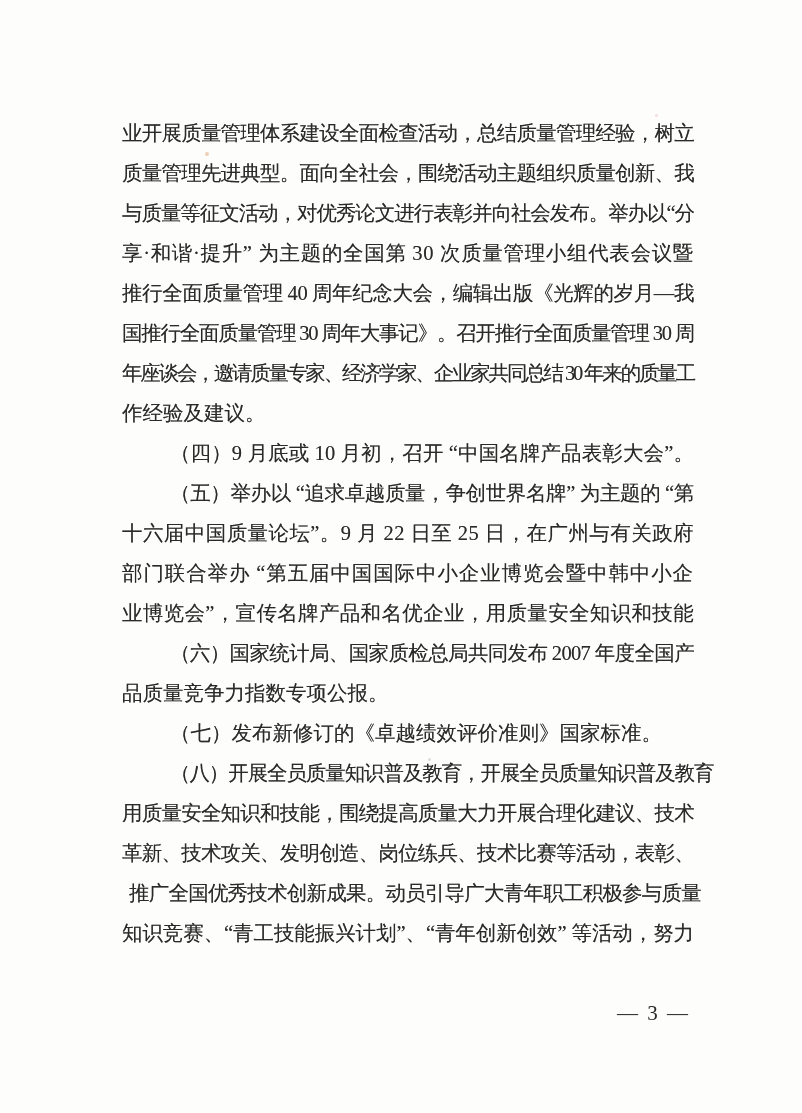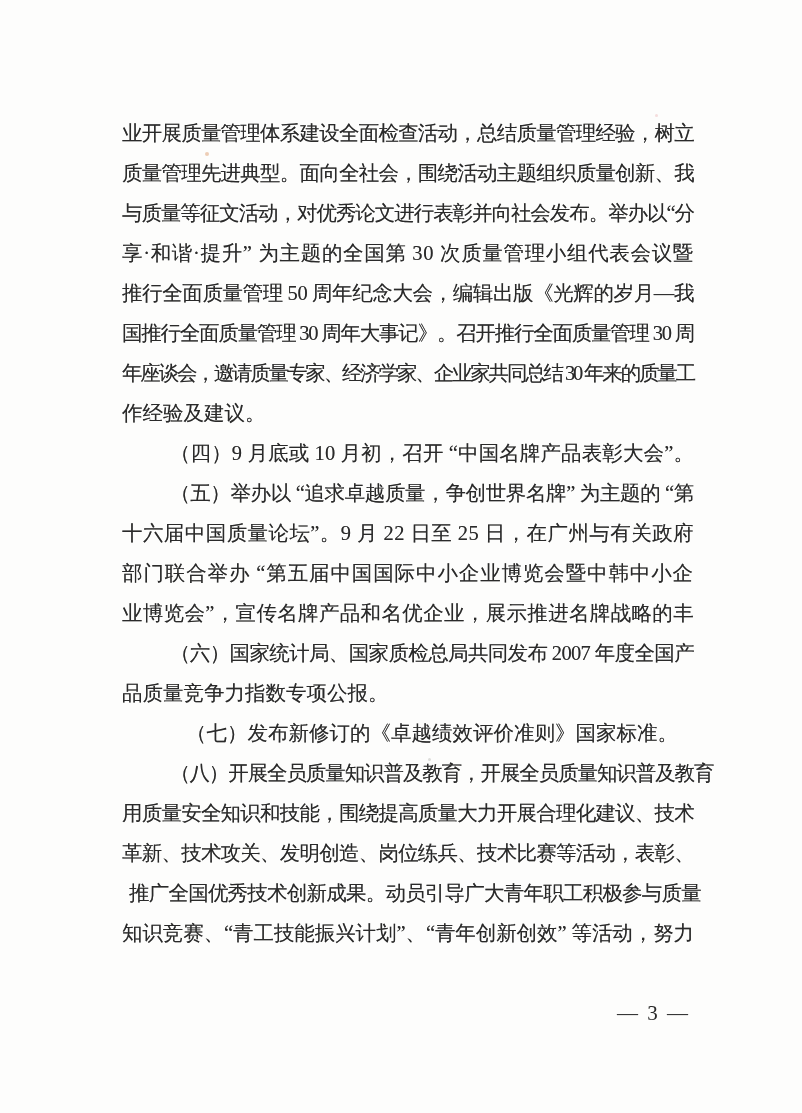--- a/index.html
+++ b/index.html
@@ -28,21 +28,20 @@
   }
   .line {
     height: 40px;
     line-height: 40px;
     font-size: 20.5px;
     white-space: nowrap;
     text-shadow: 0 0 0.5px rgba(20,20,20,0.45);
   }
   .line.indent {
     text-indent: 48px;
-    text-align: center;
   }
   .page-number {
     position: absolute;
     top: 994px;
     left: 500px;
     width: 190px;
     text-align: right;
     font-size: 21px;
     line-height: 38px;
     letter-spacing: 2px;
@@ -60,31 +59,31 @@
 </head>
 <body>
 
 <div class="doc-page">
   <div class="text-block">
 
     <div class="line fit" style="letter-spacing: -0.775862px;"><span>业开展质量管理体系建设全面检查活动，总结质量管理经验，树立</span></div>
     <div class="line fit" style="letter-spacing: -0.775862px;"><span>质量管理先进典型。面向全社会，围绕活动主题组织质量创新、我</span></div>
     <div class="line fit" style="letter-spacing: -1.05365px;"><span>与质量等征文活动，对优秀论文进行表彰并向社会发布。举办以“分</span></div>
     <div class="line fit" style="letter-spacing: 0.66748px;"><span>享·和谐·提升” 为主题的全国第 30 次质量管理小组代表会议暨</span></div>
-    <div class="line fit" style="letter-spacing: -0.395161px;"><span>推行全面质量管理 50 周年纪念大会，编辑出版《光辉的岁月—我</span></div>
+    <div class="line fit" style="letter-spacing: -0.395161px;"><span>推行全面质量管理 40 周年纪念大会，编辑出版《光辉的岁月—我</span></div>
     <div class="line fit" style="letter-spacing: -1.22857px;"><span>国推行全面质量管理 30 周年大事记》。召开推行全面质量管理 30 周</span></div>
     <div class="line fit" style="letter-spacing: -2.16912px;"><span>年座谈会，邀请质量专家、经济学家、企业家共同总结 30 年来的质量工</span></div>
     <div class="line"><span>作经验及建议。</span></div>
 
     <div class="line fit indent" style="letter-spacing: 0.114415px;"><span>（四）9 月底或 10 月初，召开 “中国名牌产品表彰大会”。</span></div>
 
     <div class="line fit indent" style="letter-spacing: -0.355729px;"><span>（五）举办以 “追求卓越质量，争创世界名牌” 为主题的 “第</span></div>
     <div class="line fit" style="letter-spacing: 0.42693px;"><span>十六届中国质量论坛”。9 月 22 日至 25 日，在广州与有关政府</span></div>
     <div class="line fit" style="letter-spacing: 0.884487px;"><span>部门联合举办 “第五届中国国际中小企业博览会暨中韩中小企</span></div>
-    <div class="line fit" style="letter-spacing: 0.335379px;"><span>业博览会”，宣传名牌产品和名优企业，展示推进名牌战略的丰</span></div>
+    <div class="line fit" style="letter-spacing: 0.335379px;"><span>业博览会”，宣传名牌产品和名优企业，用质量安全知识和技能</span></div>
 
     <div class="line fit indent" style="letter-spacing: -0.641667px;"><span>（六）国家统计局、国家质检总局共同发布 2007 年度全国产</span></div>
     <div class="line"><span>品质量竞争力指数专项公报。</span></div>
 
     <div class="line indent"><span>（七）发布新修订的《卓越绩效评价准则》国家标准。</span></div>
 
     <div class="line fit indent" style="letter-spacing: -1.09259px;"><span>（八）开展全员质量知识普及教育，开展全员质量知识普及教育</span></div>
     <div class="line fit" style="letter-spacing: -0.775862px;"><span>用质量安全知识和技能，围绕提高质量大力开展合理化建议、技术</span></div>
     <div class="line fit" style="letter-spacing: -0.775862px;"><span>革新、技术攻关、发明创造、岗位练兵、技术比赛等活动，表彰、</span></div>
     <div class="line fit" style="letter-spacing: -0.775862px; margin-left: 7px;"><span>推广全国优秀技术创新成果。动员引导广大青年职工积极参与质量</span></div>

